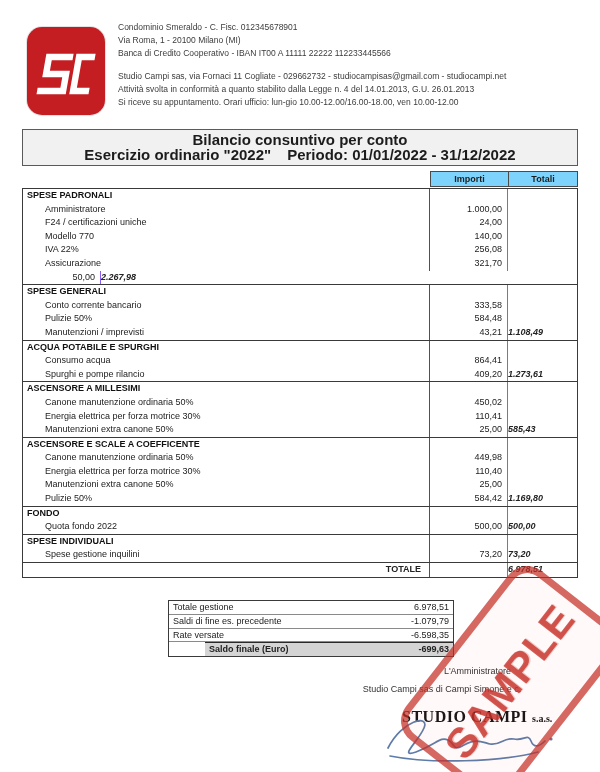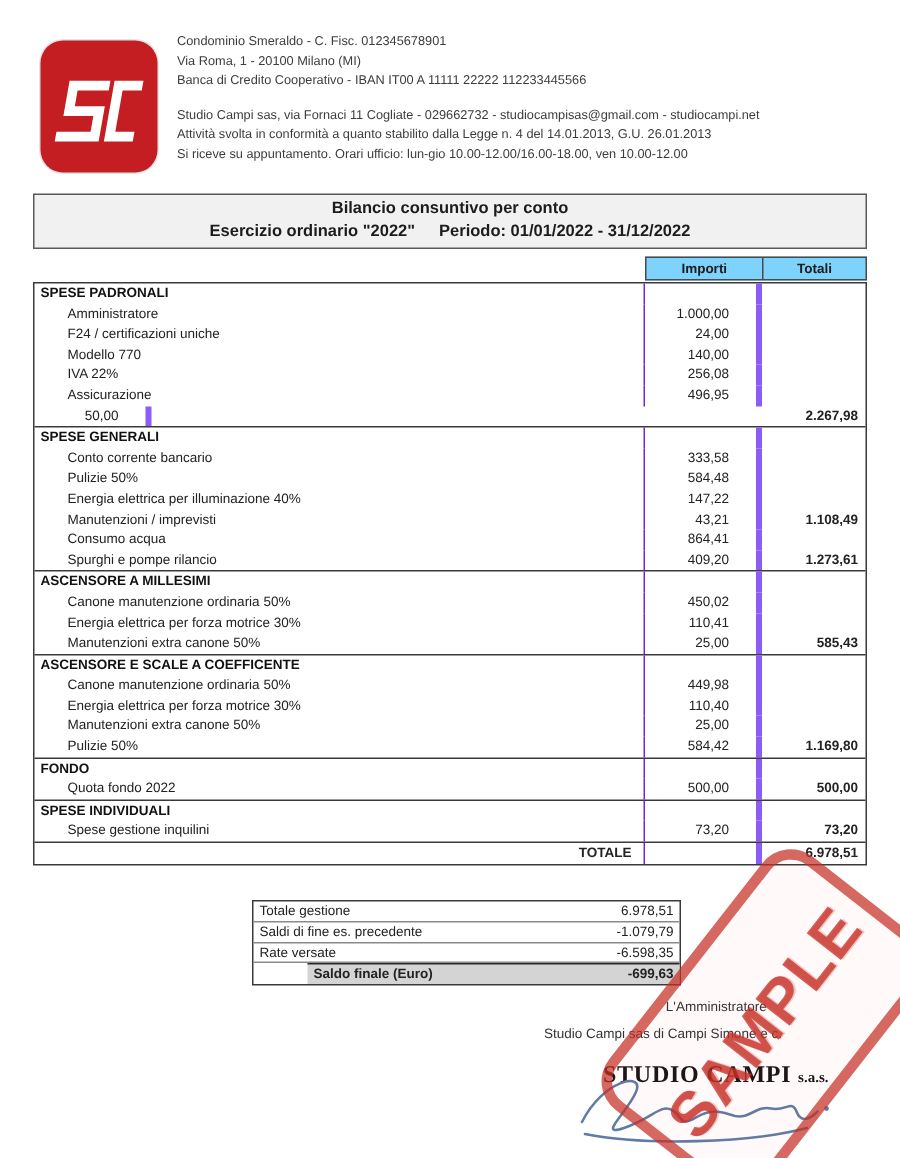--- a/index.html
+++ b/index.html
@@ -14,21 +14,21 @@
     position:absolute;left:27px;top:27px;width:78px;height:88px;
     background:#c41e23;border-radius:15px;box-shadow:0 0 0 1px #e3e3e3;
   }
   .letterhead{position:absolute;left:118px;top:21px;font-size:8.5px;line-height:13.2px;color:#3c3c3c;}
   .letterhead .gap{height:9px;}
 
   
   .titlebox{
     position:absolute;left:22px;top:129px;width:554px;
     border:1px solid #5a5a5a;background:#f1f1f1;text-align:center;
-    font-weight:bold;font-size:11px;line-height:15px;padding:2px 0 3px 0;color:#1c1c1c;
+    font-weight:bold;font-size:15px;line-height:15px;padding:2px 0 3px 0;color:#1c1c1c;
   }
   .titlebox .t2b{margin-left:16px;}
 
   
   .colheads{
     position:absolute;left:430px;top:171px;width:146px;height:14px;
     display:flex;border:1px solid #4a4a4a;background:#7dd3fc;
     font-size:9px;font-weight:bold;line-height:14px;text-align:center;color:#1c1c1c;
   }
   .colheads .ch1{width:77px;border-right:1px solid #4a4a4a;}
@@ -39,22 +39,22 @@
     position:absolute;left:22px;top:188px;width:554px;border:1px solid #3a3a3a;
     display:flex;flex-direction:column;background:#fff;
   }
   .trow{display:flex;height:13.6px;line-height:13.6px;font-size:9px;color:#222;}
   .trow.section, .trow.totale{border-top:1px solid #3a3a3a;}
   .trow.section:first-child{border-top:none;}
   .c-label{width:407px;border-right:1px solid #6d28d9;padding-left:4px;box-sizing:border-box;white-space:nowrap;overflow:hidden;}
   .c-label.item{padding-left:22px;}
   .c-label.sec-name{font-weight:bold;color:#111;}
   .c-label.totlabel{text-align:right;padding-right:8px;font-weight:bold;}
-  .c-imp{width:78px;border-right:4px solid #8b5cf6;text-align:right;padding-right:18px;box-sizing:border-box;}
-  .c-tot{flex:1;text-align:right;padding-right:5px;box-sizing:border-box;}
+  .c-imp{width:78px;border-right:1px solid #8b5cf6;text-align:right;padding-right:5px;box-sizing:border-box;}
+  .c-tot{flex:1;padding-right:5px;box-sizing:border-box;font-style:italic;}
   .c-tot.strong{font-weight:bold;}
 
   
   .summary{
     position:absolute;left:168px;top:600px;width:284px;border:1px solid #3a3a3a;
     display:flex;flex-direction:column;background:#fff;
   }
   .srow{display:flex;height:12.8px;line-height:12.8px;font-size:9px;border-bottom:1px solid #8a8a8a;}
   .srow:last-child{border-bottom:none;}
   .srow.final{background:#d4d4d4;font-weight:bold;border-top:1px solid #2a2a2a;margin-left:36px;}
@@ -141,51 +141,51 @@
         <div class="c-imp">140,00</div>
         <div class="c-tot strong"></div>
       </div>
       <div class="trow">
         <div class="c-label item">IVA 22%</div>
         <div class="c-imp">256,08</div>
         <div class="c-tot strong"></div>
       </div>
       <div class="trow">
         <div class="c-label item">Assicurazione</div>
-        <div class="c-imp">496,95</div>
+        <div class="c-imp">321,70</div>
         <div class="c-tot strong"></div>
       </div>
       <div class="trow">
         <div class="c-imp">50,00</div>
         <div class="c-tot strong">2.267,98</div>
       </div>
       <div class="trow section">
         <div class="c-label sec-name">SPESE GENERALI</div>
         <div class="c-imp"></div>
         <div class="c-tot"></div>
       </div>
       <div class="trow">
         <div class="c-label item">Conto corrente bancario</div>
         <div class="c-imp">333,58</div>
         <div class="c-tot strong"></div>
       </div>
       <div class="trow">
         <div class="c-label item">Pulizie 50%</div>
         <div class="c-imp">584,48</div>
-        <div class="c-tot strong"></div>
-      </div>
-      <div class="trow">
-        <div class="c-label item">Energia elettrica per illuminazione 40%</div>
-        <div class="c-imp">147,22</div>
         <div class="c-tot strong"></div>
       </div>
       <div class="trow">
         <div class="c-label item">Manutenzioni / imprevisti</div>
         <div class="c-imp">43,21</div>
         <div class="c-tot strong">1.108,49</div>
+      </div>
+      <div class="trow section">
+        <div class="c-label sec-name">ACQUA POTABILE E SPURGHI</div>
+        <div class="c-imp"></div>
+        <div class="c-tot"></div>
       </div>
       <div class="trow">
         <div class="c-label item">Consumo acqua</div>
         <div class="c-imp">864,41</div>
         <div class="c-tot strong"></div>
       </div>
       <div class="trow">
         <div class="c-label item">Spurghi e pompe rilancio</div>
         <div class="c-imp">409,20</div>
         <div class="c-tot strong">1.273,61</div>

